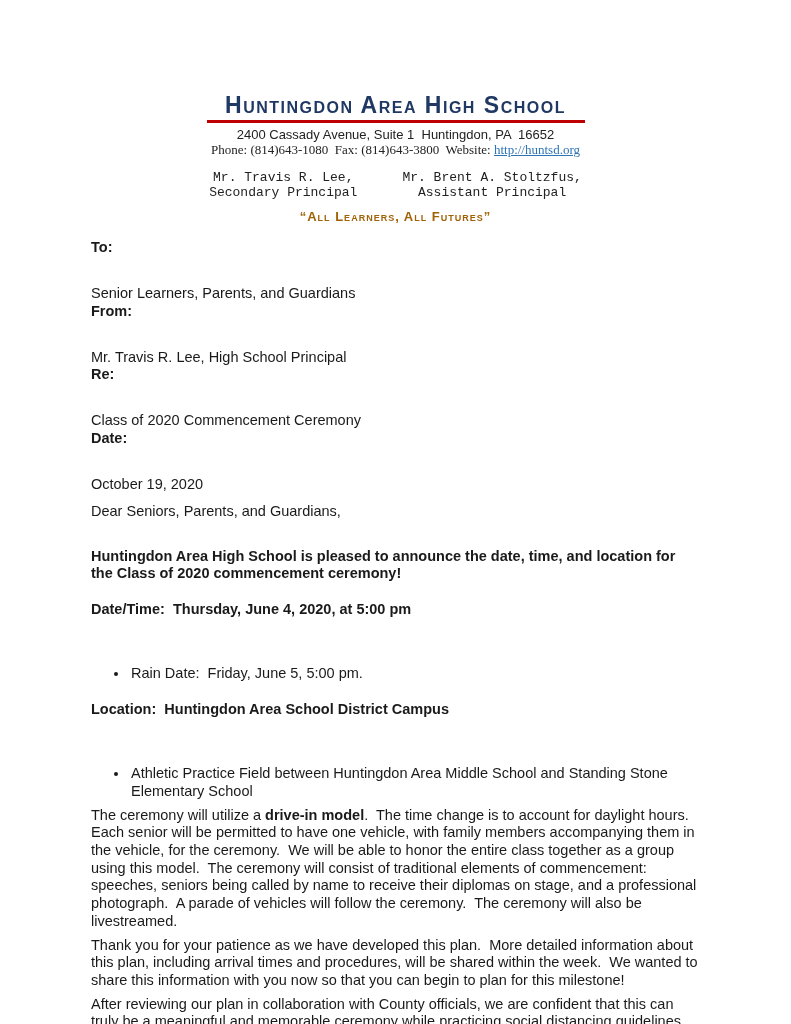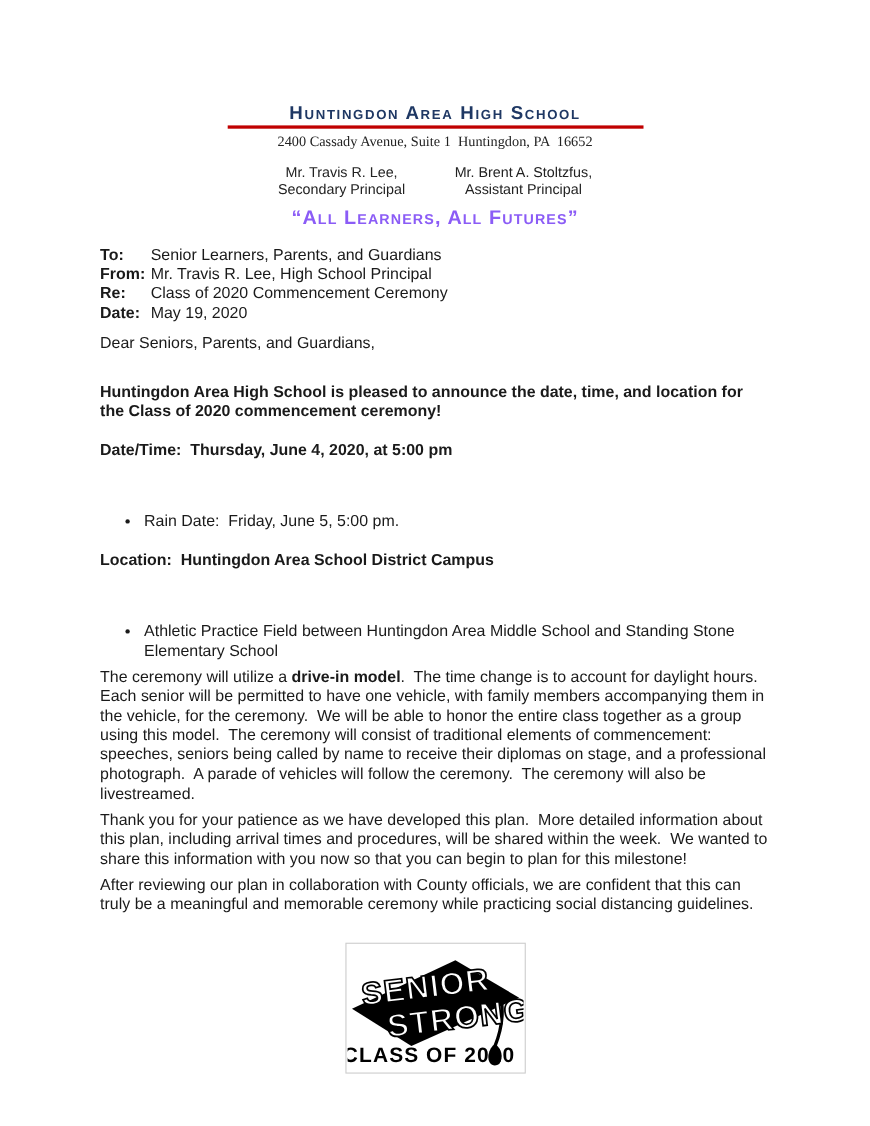--- a/index.html
+++ b/index.html
@@ -14,69 +14,69 @@
     color: #1a1a1a;
     overflow: hidden;
   }
   
   .letterhead { padding-top: 94px; text-align: center; }
   .school-name {
     font-family: "Liberation Sans", sans-serif;
     font-weight: 700;
     font-variant: small-caps;
     letter-spacing: 1.5px;
-    font-size: 17px;
+    font-size: 23px;
     color: #1f3864;
     line-height: 1;
   }
   .red-rule {
     width: 378px;
     height: 3px;
     background: #c00000;
     margin: 3px auto 4px auto;
   }
   .addr-line {
-    font-family: Liberation Serif, serif;
+    font-family: Liberation Sans, sans-serif;
     font-size: 13px;
     line-height: 15px;
     color: #222222;
     white-space: pre-wrap;
   }
   .contact-line {
     font-family: "Liberation Serif", serif;
     font-size: 13px;
     line-height: 15px;
     color: #222222;
     white-space: pre-wrap;
   }
   .contact-line a { color: #2e74b5; text-decoration: underline; }
   .principals {
     display: flex;
     justify-content: center;
     gap: 45px;
     margin-top: 13px;
-    font-family: Liberation Sans, sans-serif;
+    font-family: Liberation Mono, monospace;
     font-size: 13px;
     line-height: 15px;
     color: #222222;
   }
   .principal { text-align: center; }
   .motto {
     margin-top: 9px;
     text-align: center;
     font-weight: 700;
     font-variant: small-caps;
     letter-spacing: 1px;
-    font-size: 18px;
-    color: #8b5cf6;
+    font-size: 13px;
+    color: #a16207;
   }
   
   .content { padding: 0 91px; }
   .memo { margin-top: 15px; font-size: 14.5px; line-height: 17.5px; }
-  .memo-row { display: flex; }
+  .memo-row { display: flex; flex-direction: column; }
   .memo-label { font-weight: 700; width: 46px; flex: 0 0 46px; }
   .memo-value { white-space: pre-wrap; }
   .memo-row.re .memo-value { font-weight: 400; }
   
   .para {
     margin-top: 6px;
     font-size: 14.5px;
     line-height: 17.7px;
     white-space: pre-wrap;
   }
@@ -105,20 +105,21 @@
 </style>
 </head>
 <body>
 
 <div class="page">
 
   <div class="letterhead">
     <div class="school-name">Huntingdon Area High School</div>
     <div class="red-rule"></div>
     <div class="addr-line">2400 Cassady Avenue, Suite 1  Huntingdon, PA  16652</div>
+    <div class="contact-line"><span>Phone: (814)643-1080  Fax: (814)643-3800  Website: </span><a href="#">http://huntsd.org</a></div>
 
     <div class="principals">
       <div class="principal">
         <div>Mr. Travis R. Lee,</div>
         <div>Secondary Principal</div>
       </div>
       <div class="principal">
         <div>Mr. Brent A. Stoltzfus,</div>
         <div>Assistant Principal</div>
       </div>
@@ -137,21 +138,21 @@
       <div class="memo-row">
         <span class="memo-label">From:</span>
           <span class="memo-value">Mr. Travis R. Lee, High School Principal</span>
       </div>
       <div class="memo-row re">
         <span class="memo-label">Re:</span>
           <span class="memo-value">Class of 2020 Commencement Ceremony</span>
       </div>
       <div class="memo-row">
         <span class="memo-label">Date:</span>
-          <span class="memo-value">May 19, 2020</span>
+          <span class="memo-value">October 19, 2020</span>
       </div>
     </div>
 
     <p class="para" style="margin-top:10px">Dear Seniors, Parents, and Guardians,</p>
 
     <p class="para bold" style="margin-top:27px">Huntingdon Area High School is pleased to announce the date, time, and location for the Class of 2020 commencement ceremony!</p>
 
     <p class="section-heading">Date/Time:  Thursday, June 4, 2020, at 5:00 pm</p>
     <ul class="bullets">
       <li>Rain Date:  Friday, June 5, 5:00 pm.</li>

